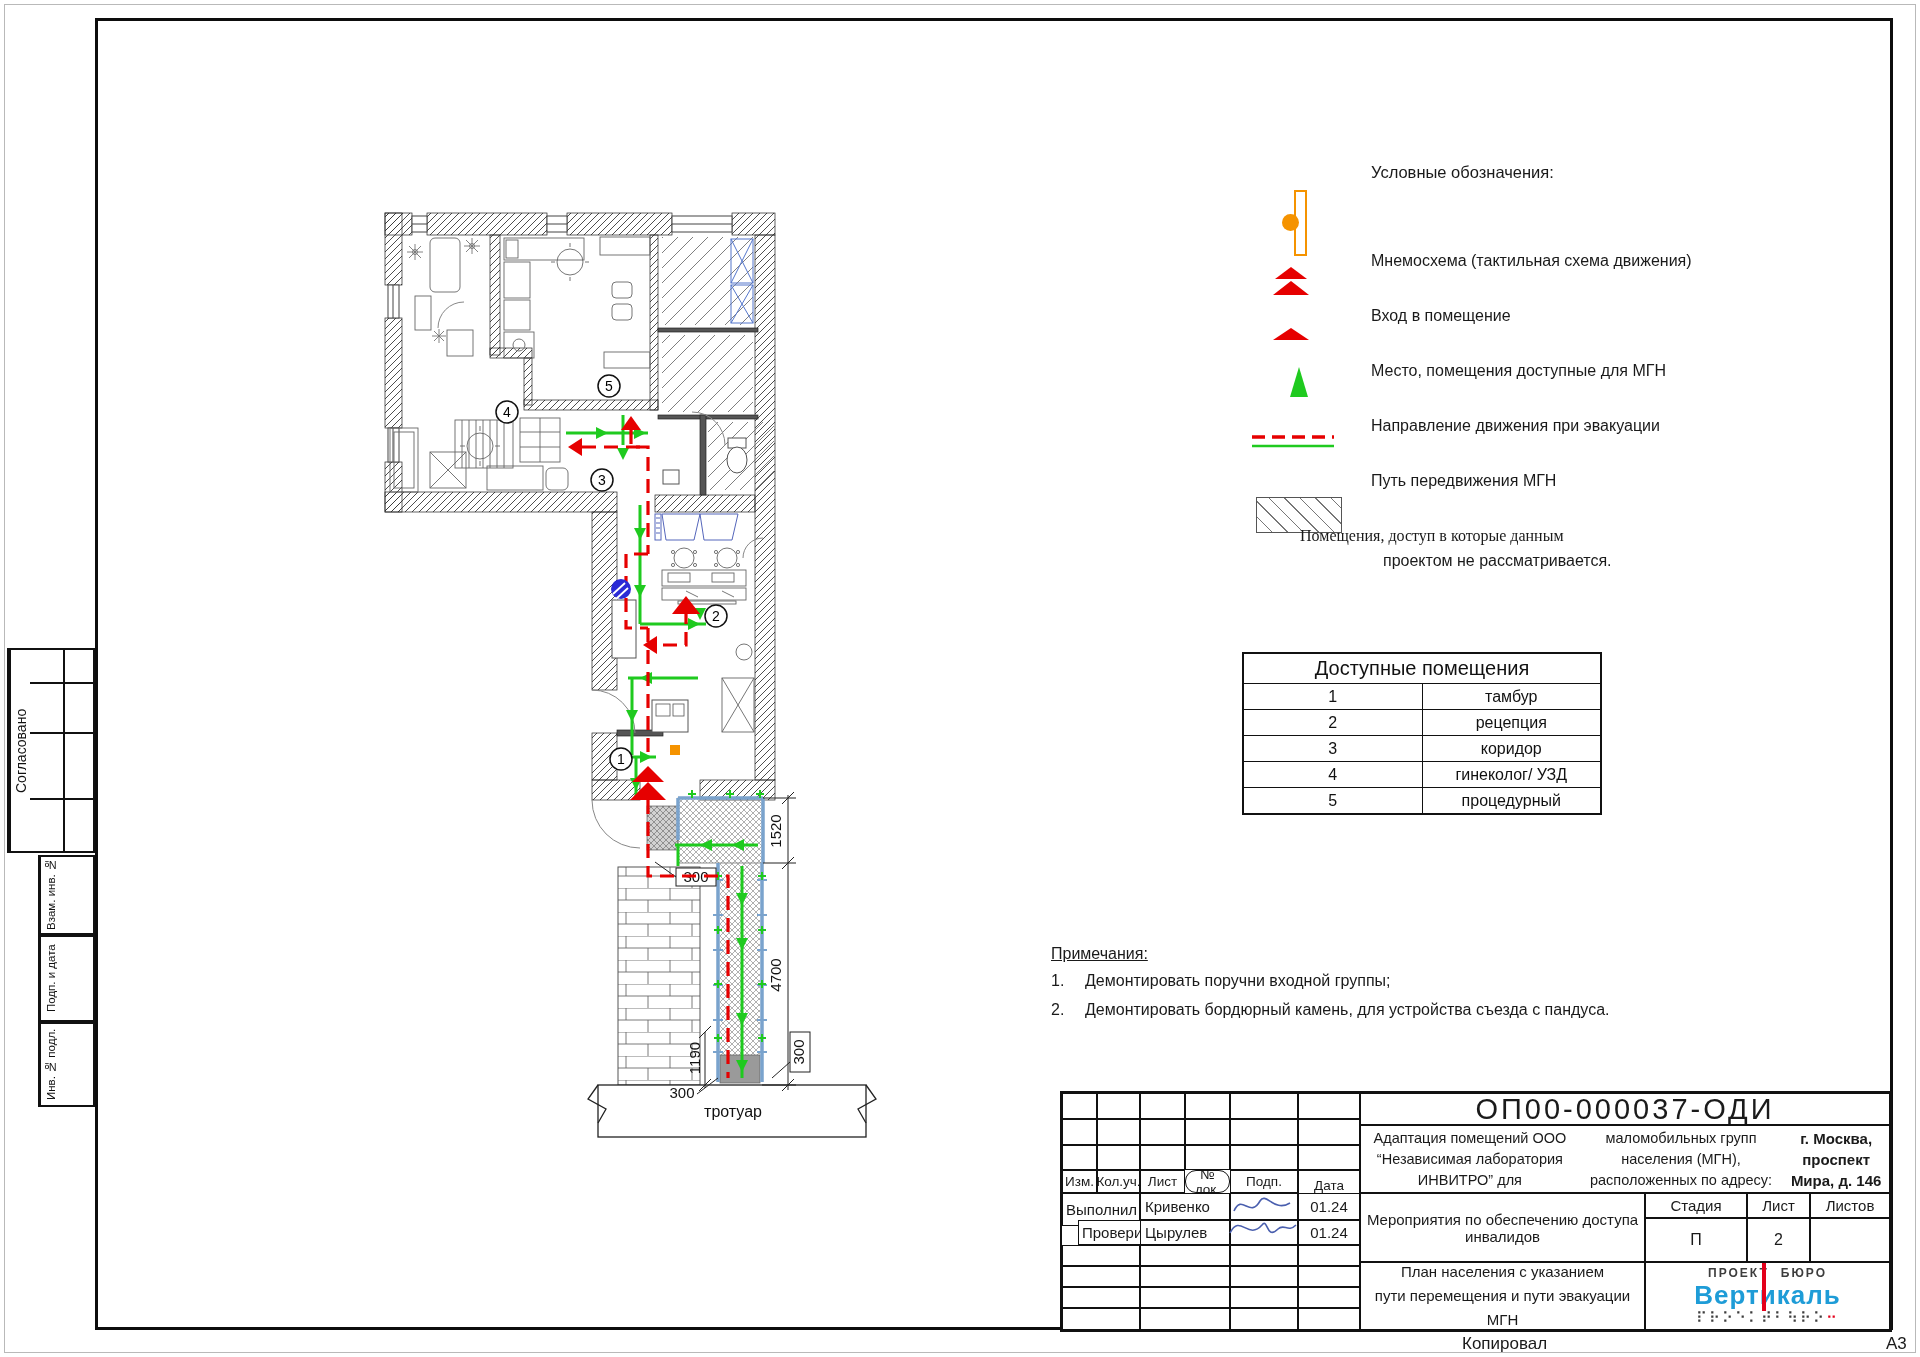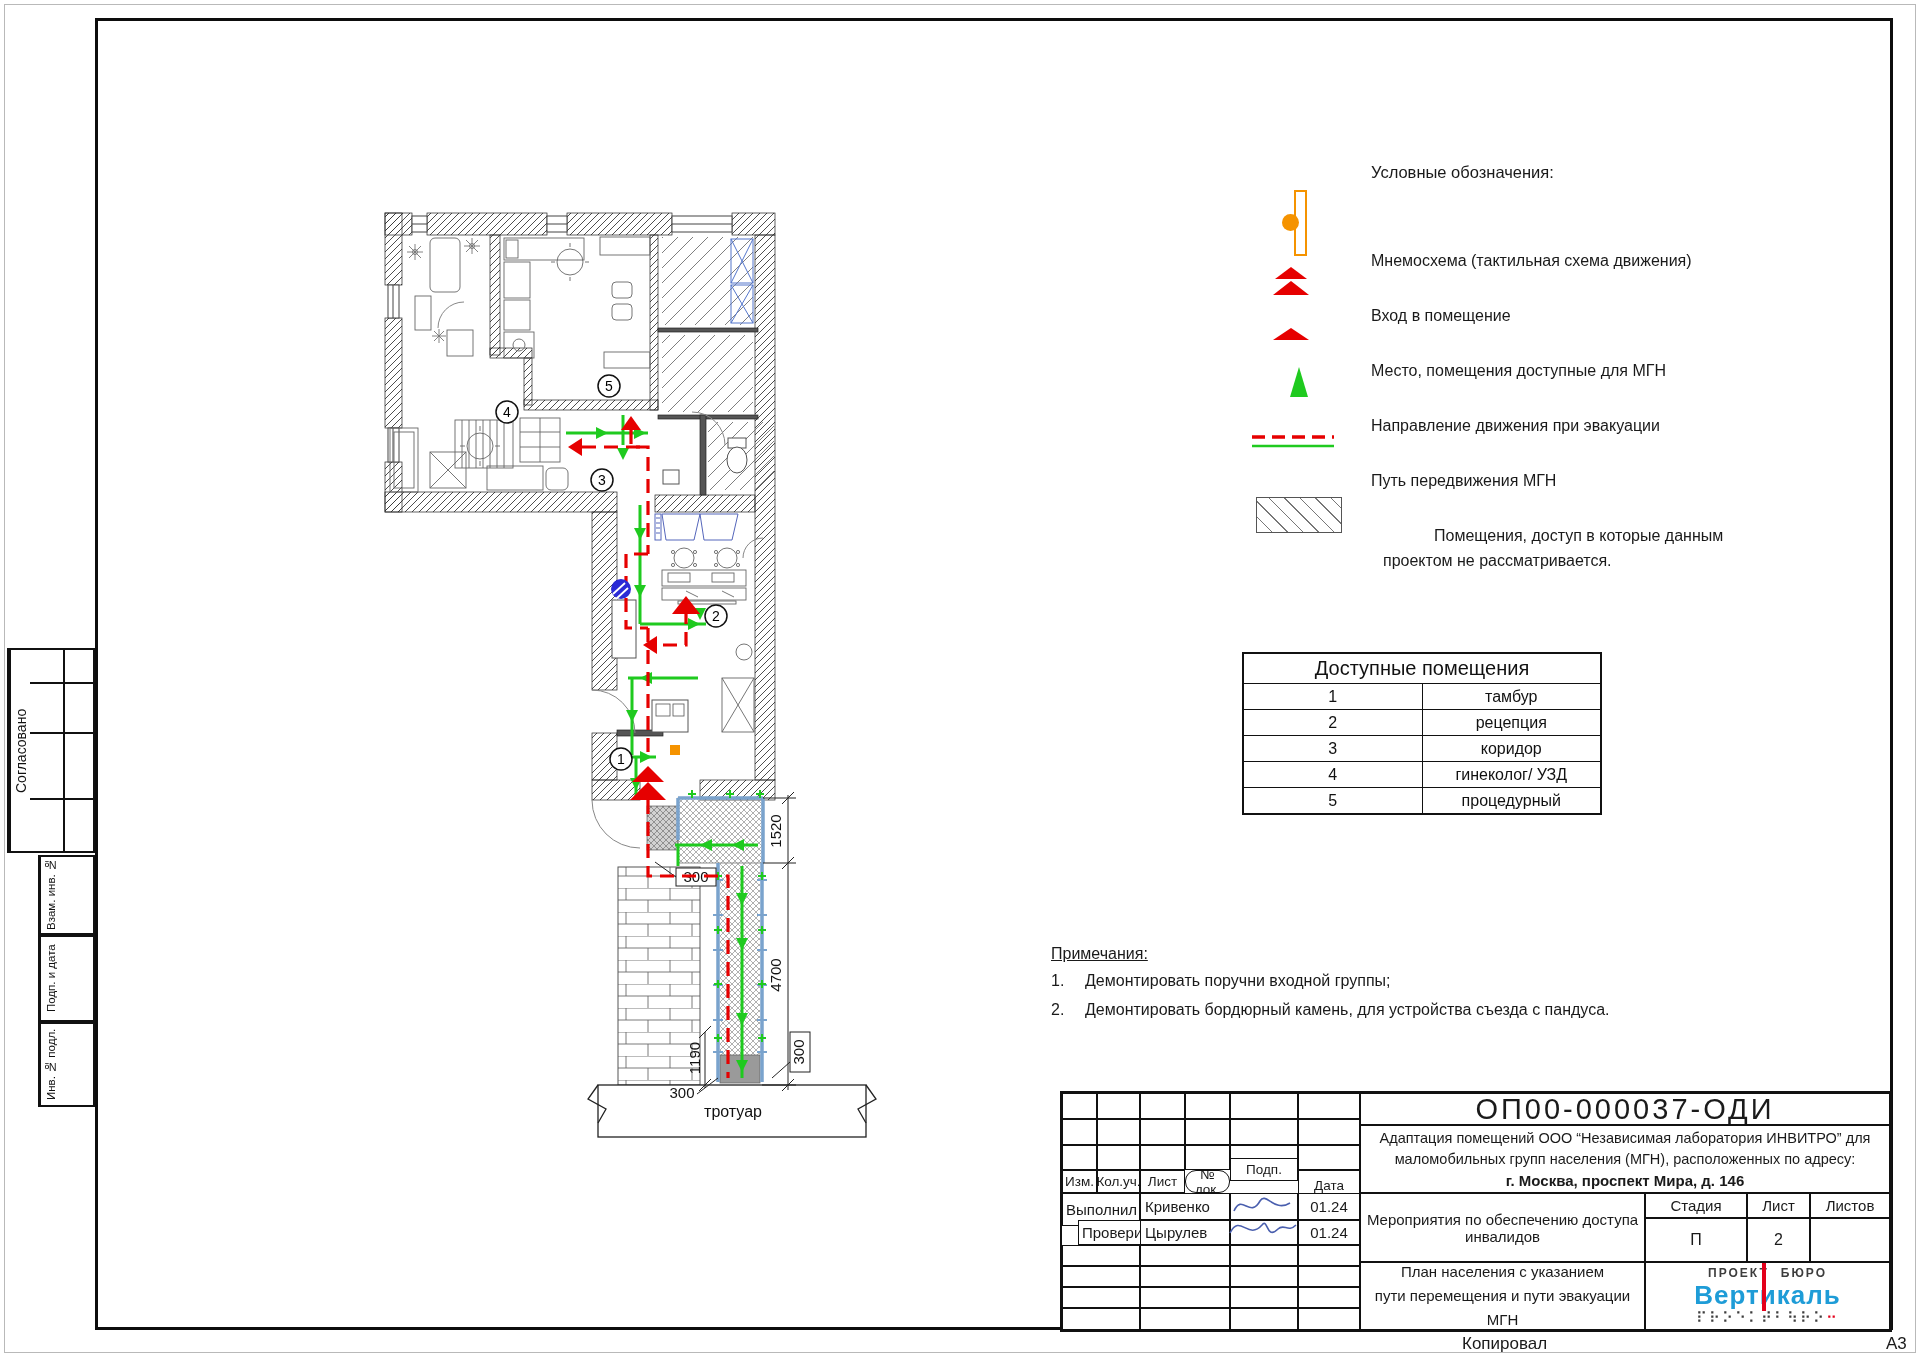--- a/index.html
+++ b/index.html
@@ -102,21 +102,21 @@
 </svg>
 <div class="lg-label cad" style="left:1371px;top:384px;">Направление движения при эвакуации</div>
 
 <svg class="lg-sym" style="left:1250px;top:433px;" width="86" height="18">
   <line x1="2" y1="4" x2="84" y2="4" stroke="#e60000" stroke-width="3.4" stroke-dasharray="13 7"></line>
   <line x1="2" y1="13" x2="84" y2="13" stroke="#1fca1f" stroke-width="2.6"></line>
 </svg>
 <div class="lg-label cad" style="left:1371px;top:439px;">Путь передвижения МГН</div>
 
 <div class="lg-sym hatchbox" style="left:1256px;top:497px;width:84px;height:34px;"></div>
-<div class="lg-label cad" style="left:1434px;top:494px;">Помещения, доступ в которые данным</div>
+<div class="lg-label cad" style="left:1300px;top:494px;font-family:Liberation Serif, serif;">Помещения, доступ в которые данным</div>
 <div class="lg-label cad" style="left:1383px;top:519px;">проектом не рассматривается.</div>
 
 <table class="rtable">
   <tbody>
       <tr>
         <th colspan="2">Доступные помещения</th>
       </tr>
   <tr>
     <td class="numcol">1</td>
     <td>тамбур</td>
@@ -453,21 +453,21 @@
   <div class="tbc" style="left:35px;top:52px;width:43px;height:25px;"></div>
   <div class="tbc" style="left:78px;top:52px;width:45px;height:25px;"></div>
   <div class="tbc" style="left:123px;top:52px;width:45px;height:25px;"></div>
   <div class="tbc" style="left:168px;top:52px;width:68px;height:25px;"></div>
   <div class="tbc" style="left:236px;top:52px;width:62px;height:25px;"></div>
 
   <div class="tbc cad small-h" style="left:0;top:77px;width:35px;height:23px;">Изм.</div>
   <div class="tbc cad small-h" style="left:35px;top:77px;width:43px;height:23px;">Кол.уч.</div>
   <div class="tbc cad small-h" style="left:78px;top:77px;width:45px;height:23px;">Лист</div>
   <div class="tbc cad small-h" style="left:123px;top:77px;width:45px;height:23px;border-radius:11px;">№ док.</div>
-  <div class="tbc cad small-h" style="left:168px;top:65px;width:68px;height:23px;">Подп.</div>
+  <div class="tbc cad small-h" style="left:168px;top:77px;width:68px;height:23px;">Подп.</div>
   <div class="tbc cad small-h" style="left:236px;top:77px;width:62px;height:31px;">Дата</div>
 
   <div class="tbc cad" style="left:0;top:100px;width:78px;height:33px;font-size:15px;justify-content:flex-start;padding-left:3px;">Выполнил</div>
   <div class="tbc cad" style="left:78px;top:100px;width:90px;height:27px;font-size:15px;justify-content:flex-start;padding-left:4px;">Кривенко</div>
   <div class="tbc" style="left:168px;top:100px;width:68px;height:27px;"></div>
   <div class="tbc cad" style="left:236px;top:100px;width:62px;height:27px;font-size:15px;">01.24</div>
   <div class="tbc cad" style="left:16px;top:127px;width:78px;height:25px;font-size:15px;justify-content:flex-start;padding-left:3px;">Проверил</div>
   <div class="tbc cad" style="left:78px;top:127px;width:90px;height:25px;font-size:15px;justify-content:flex-start;padding-left:4px;">Цырулев</div>
   <div class="tbc" style="left:168px;top:127px;width:68px;height:25px;"></div>
   <div class="tbc cad" style="left:236px;top:127px;width:62px;height:25px;font-size:15px;">01.24</div>
@@ -483,21 +483,21 @@
   <div class="tbc" style="left:0;top:194px;width:78px;height:21px;"></div>
   <div class="tbc" style="left:78px;top:194px;width:90px;height:21px;"></div>
   <div class="tbc" style="left:168px;top:194px;width:68px;height:21px;"></div>
   <div class="tbc" style="left:236px;top:194px;width:62px;height:21px;"></div>
   <div class="tbc" style="left:0;top:215px;width:78px;height:22px;"></div>
   <div class="tbc" style="left:78px;top:215px;width:90px;height:22px;"></div>
   <div class="tbc" style="left:168px;top:215px;width:68px;height:22px;"></div>
   <div class="tbc" style="left:236px;top:215px;width:62px;height:22px;"></div>
 
   <div class="tbc cad docnum" style="left:298px;top:0;width:530px;height:32px;">ОП00-000037-ОДИ</div>
-  <div class="tbc cad proj" style="left:298px;top:32px;width:530px;height:68px;flex-direction:column;">
+  <div class="tbc cad proj" style="left:298px;top:32px;width:530px;height:68px;flex-direction:row;">
     <div>Адаптация помещений ООО “Независимая лаборатория ИНВИТРО” для</div>
     <div>маломобильных групп населения (МГН), расположенных по адресу:</div>
     <b>г. Москва, проспект Мира, д. 146</b>
   </div>
   <div class="tbc cad" style="left:298px;top:100px;width:285px;height:69px;flex-direction:column;font-size:15px;">
     <div>Мероприятия по обеспечению доступа</div>
     <div>инвалидов</div>
   </div>
   <div class="tbc cad" style="left:583px;top:100px;width:102px;height:25px;font-size:15px;">Стадия</div>
   <div class="tbc cad" style="left:685px;top:100px;width:63px;height:25px;font-size:15px;">Лист</div>

